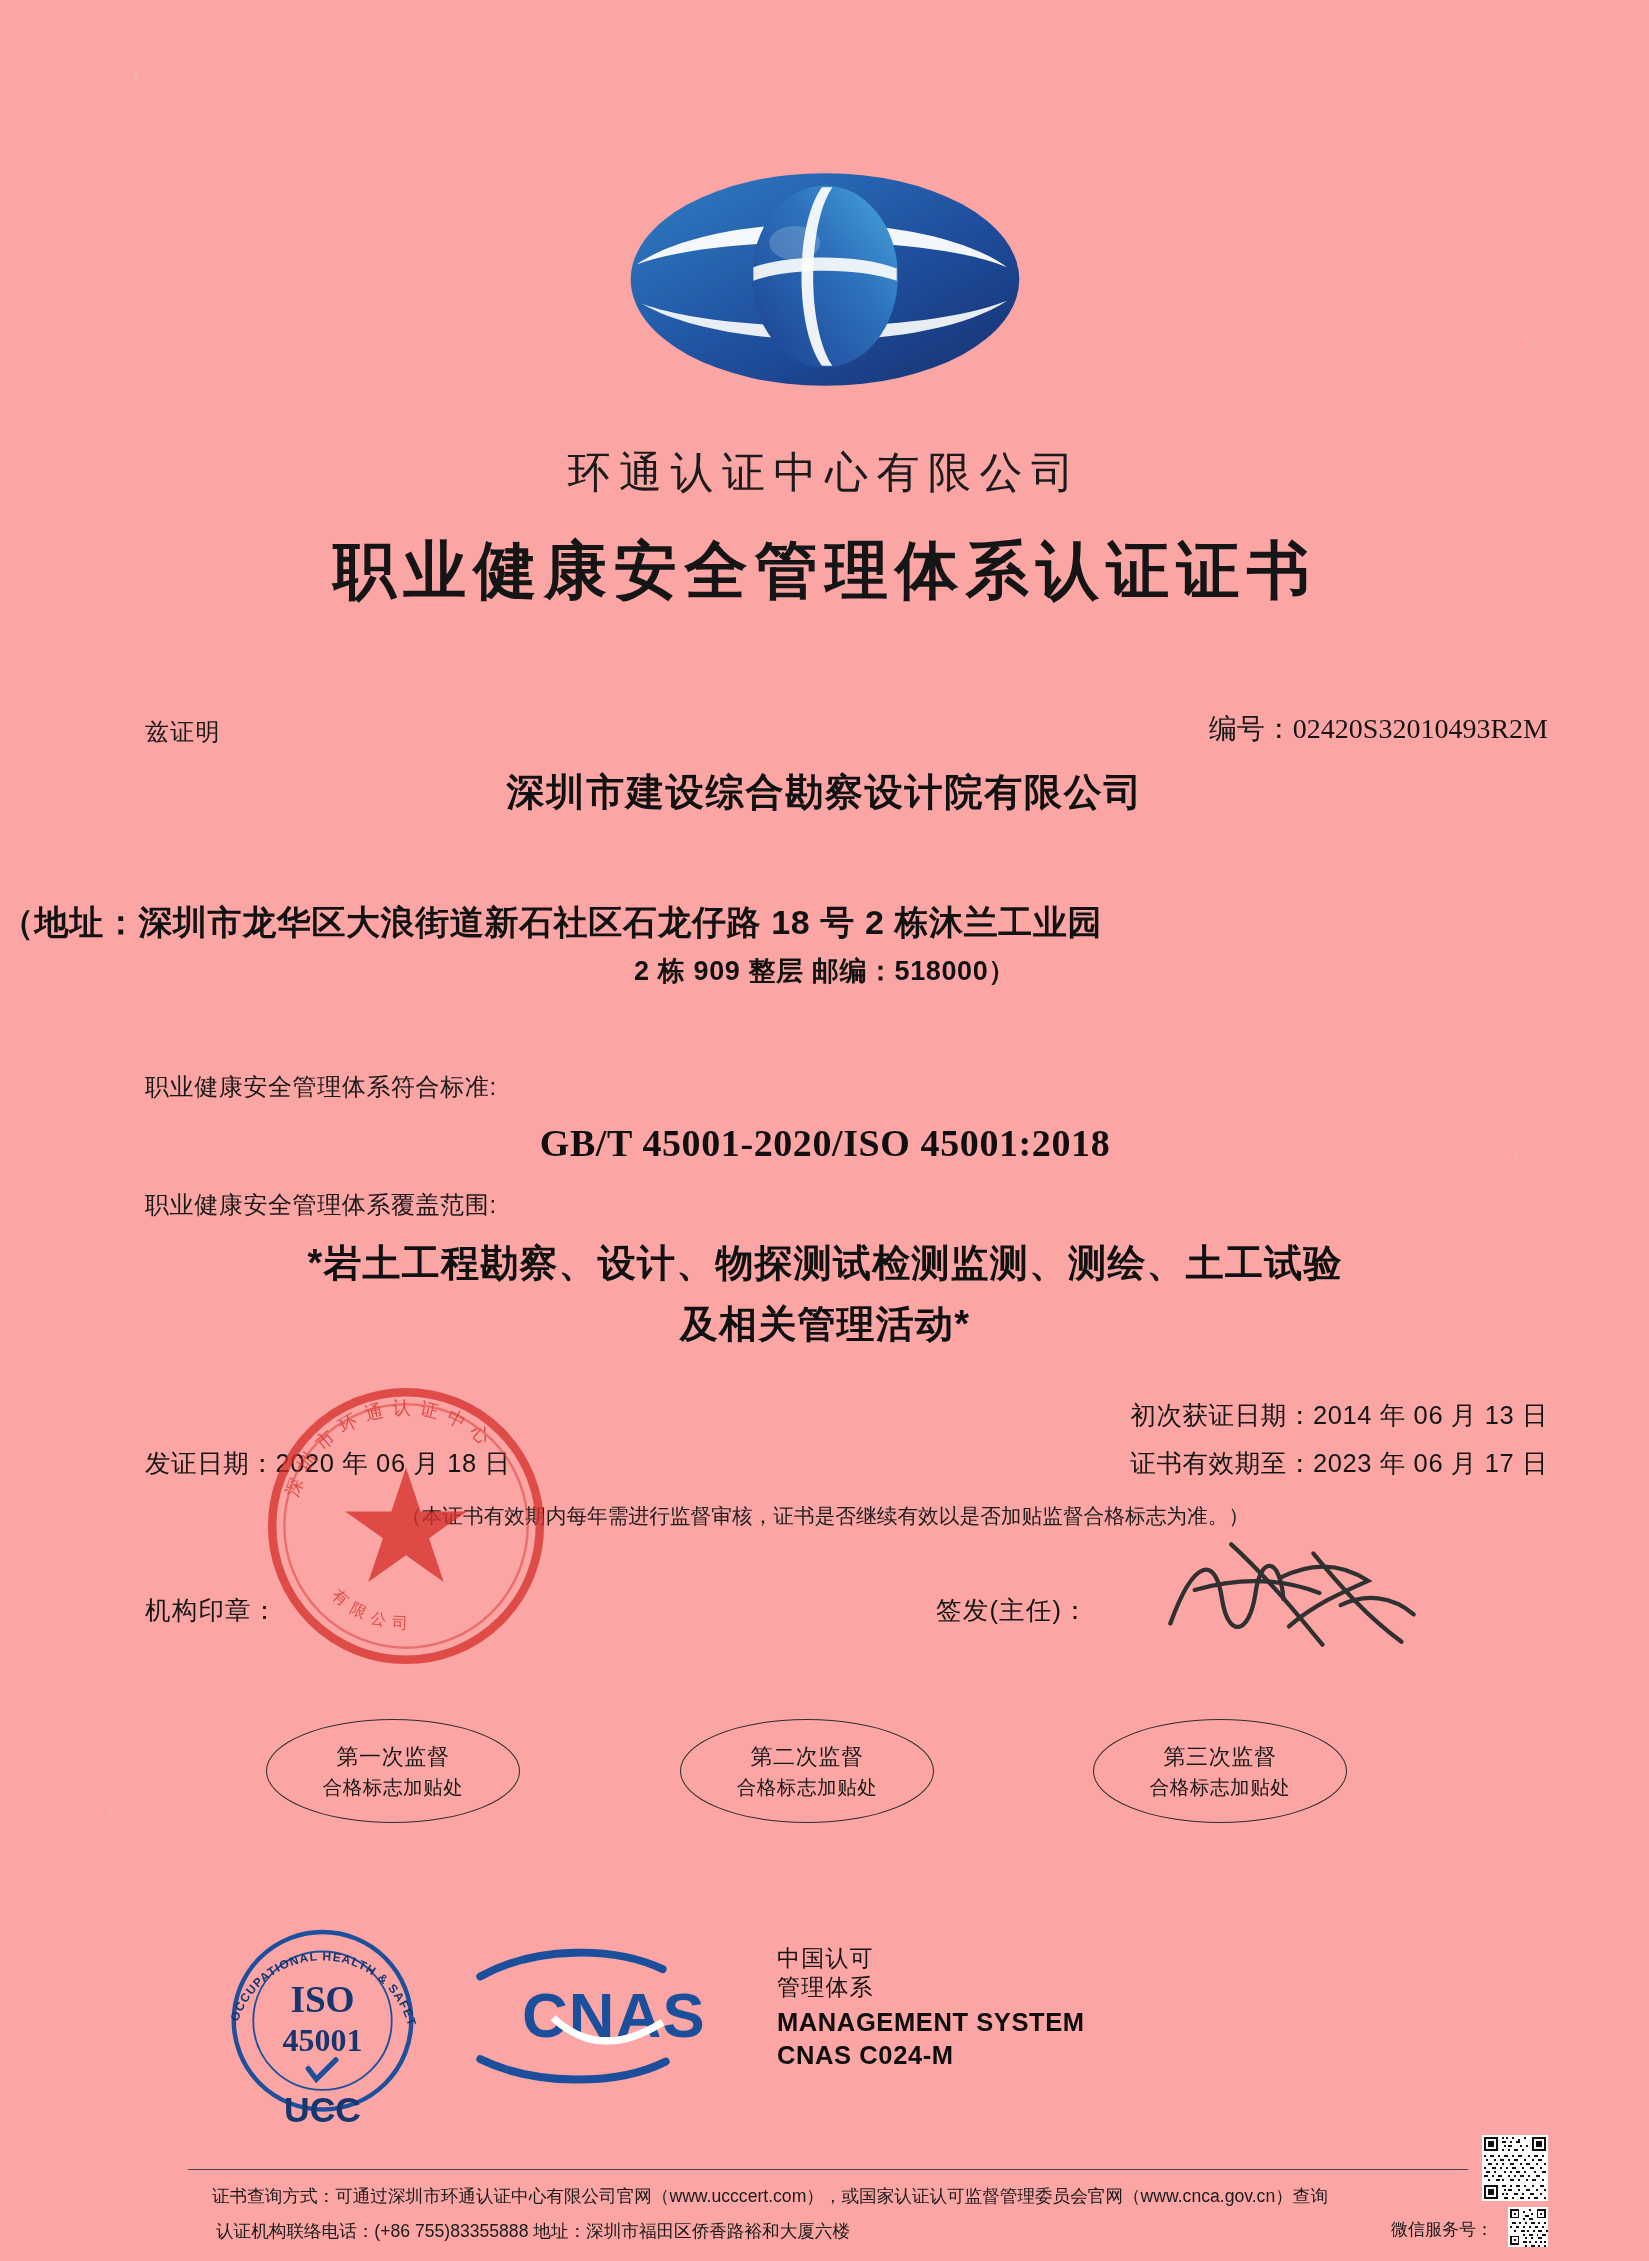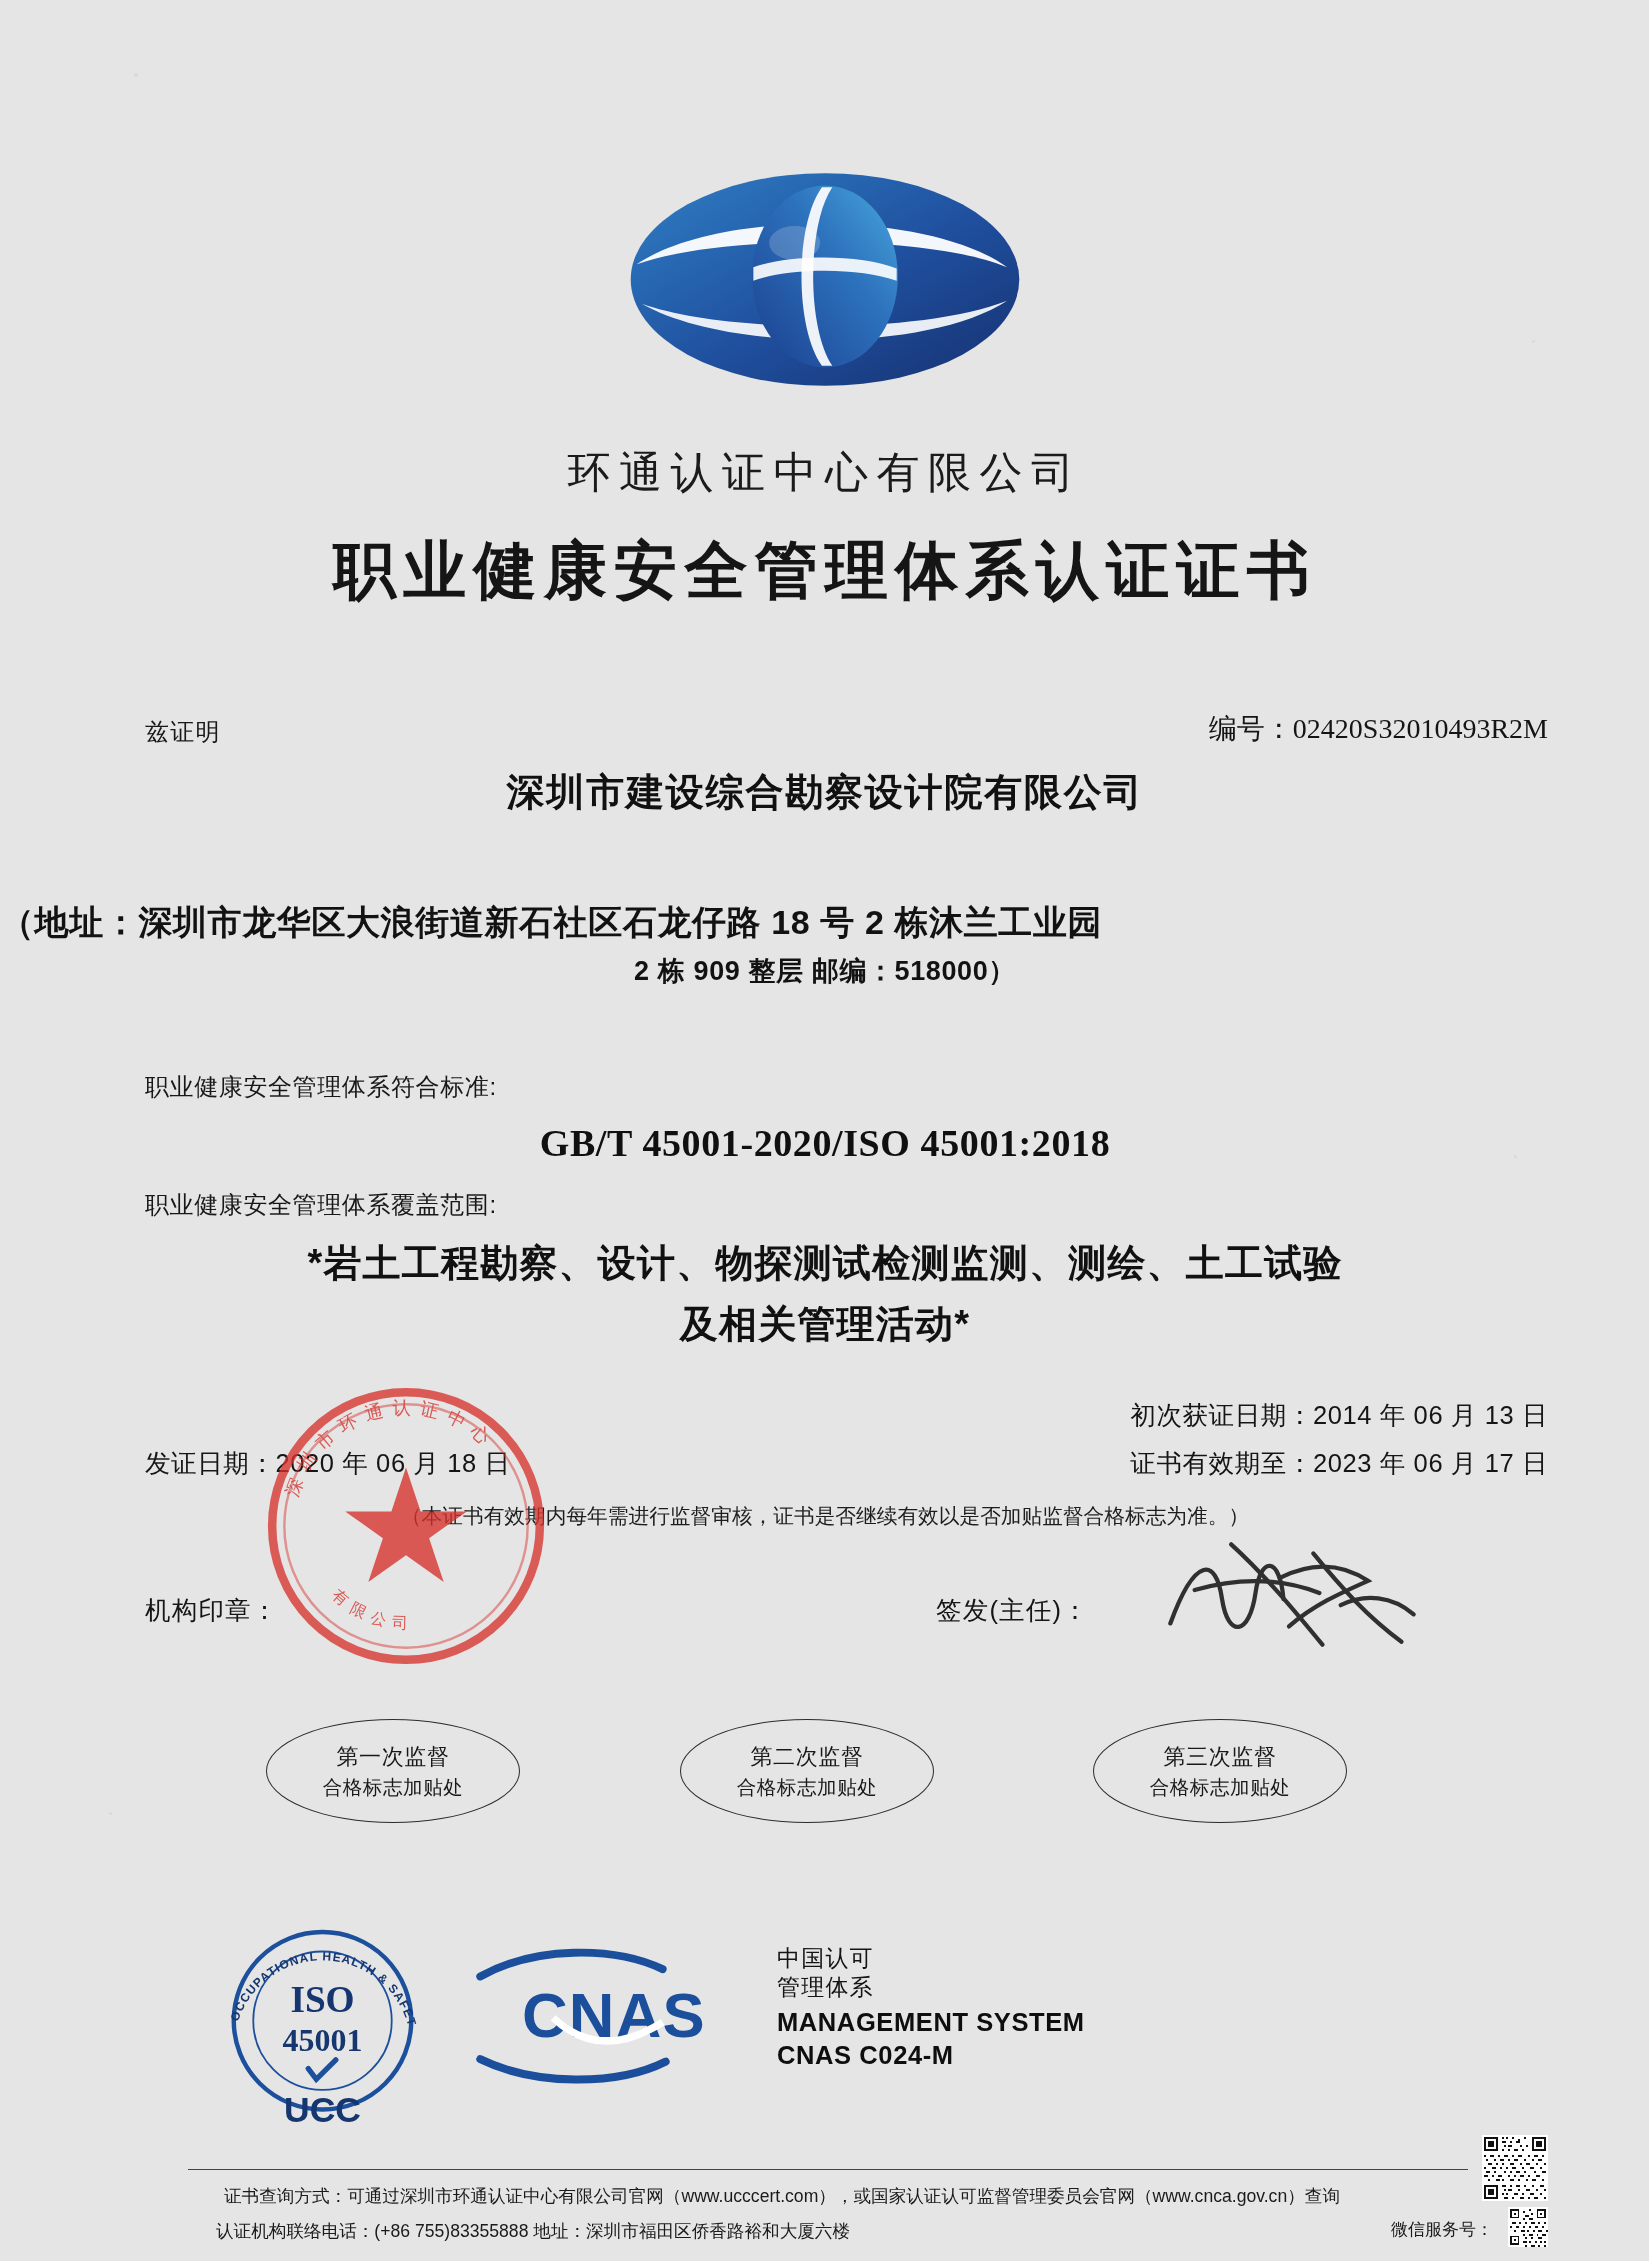--- a/index.html
+++ b/index.html
@@ -8,21 +8,21 @@
     background: #ffffff;
   }
   body {
     font-family: "Liberation Sans", sans-serif;
     color: #1a1a1a;
   }
   .page {
     position: relative;
     width: 1650px;
     height: 2261px;
-    background: #e5e5e5;
+    background: #fca5a5;
     overflow: hidden;
   }
 
   
   .logo-wrap {
     position: absolute;
     left: 0; right: 0;
     top: 152px;
     display: flex;
     justify-content: center;
@@ -335,21 +335,21 @@
   .footer-rule {
     position: absolute;
     left: 188px;
     right: 182px;
     top: 2169px;
     height: 1.2px;
     background: #444;
   }
   .footer-line1 {
     position: absolute;
-    left: 224px;
+    left: 212px;
     top: 2184px;
     font-size: 17.6px;
     color: #1a1a1a;
     white-space: nowrap;
   }
   .footer-line2 {
     position: absolute;
     left: 216px;
     top: 2219px;
     font-size: 17.6px;

